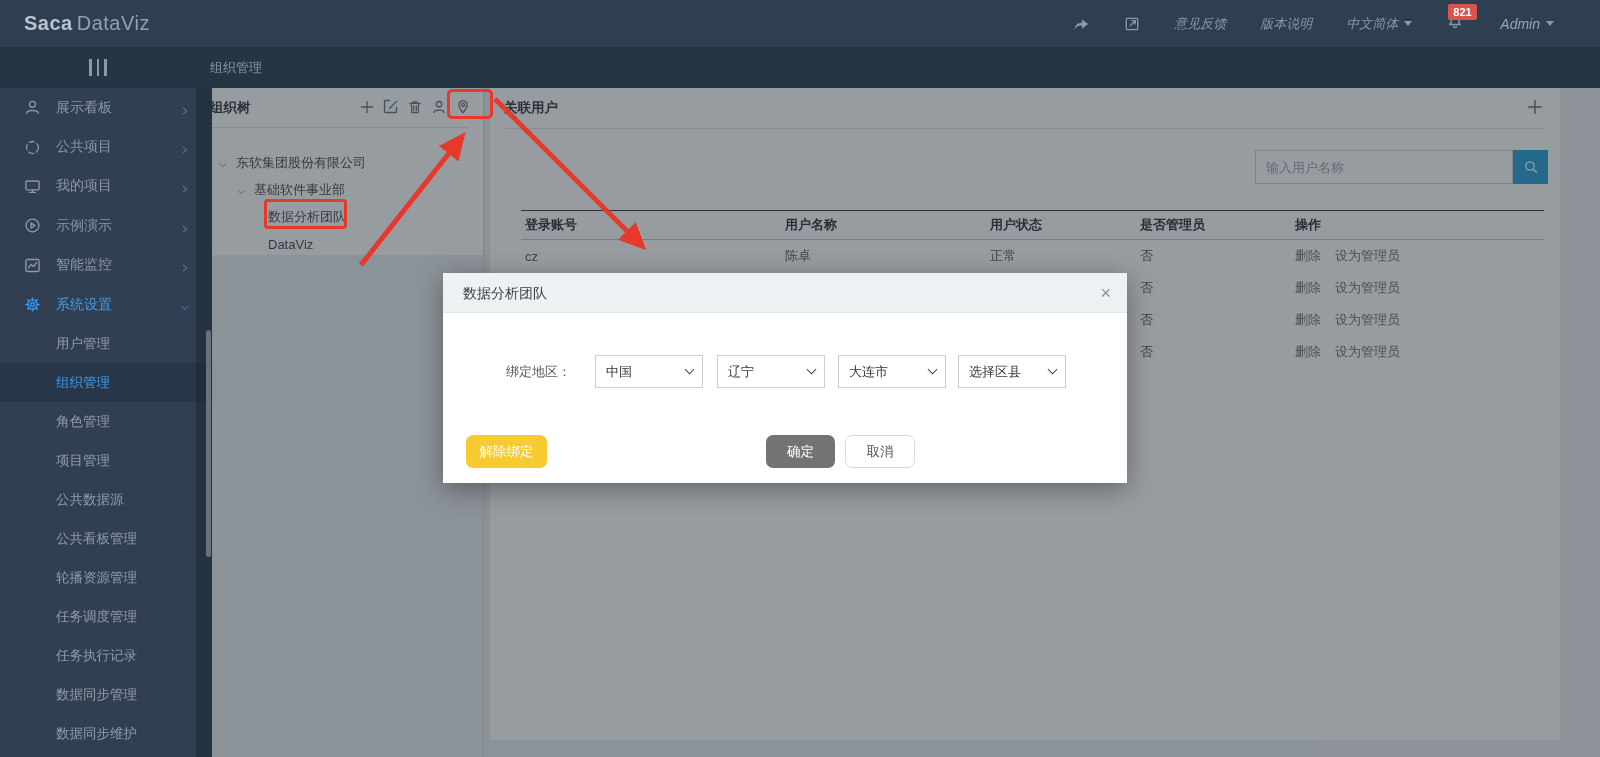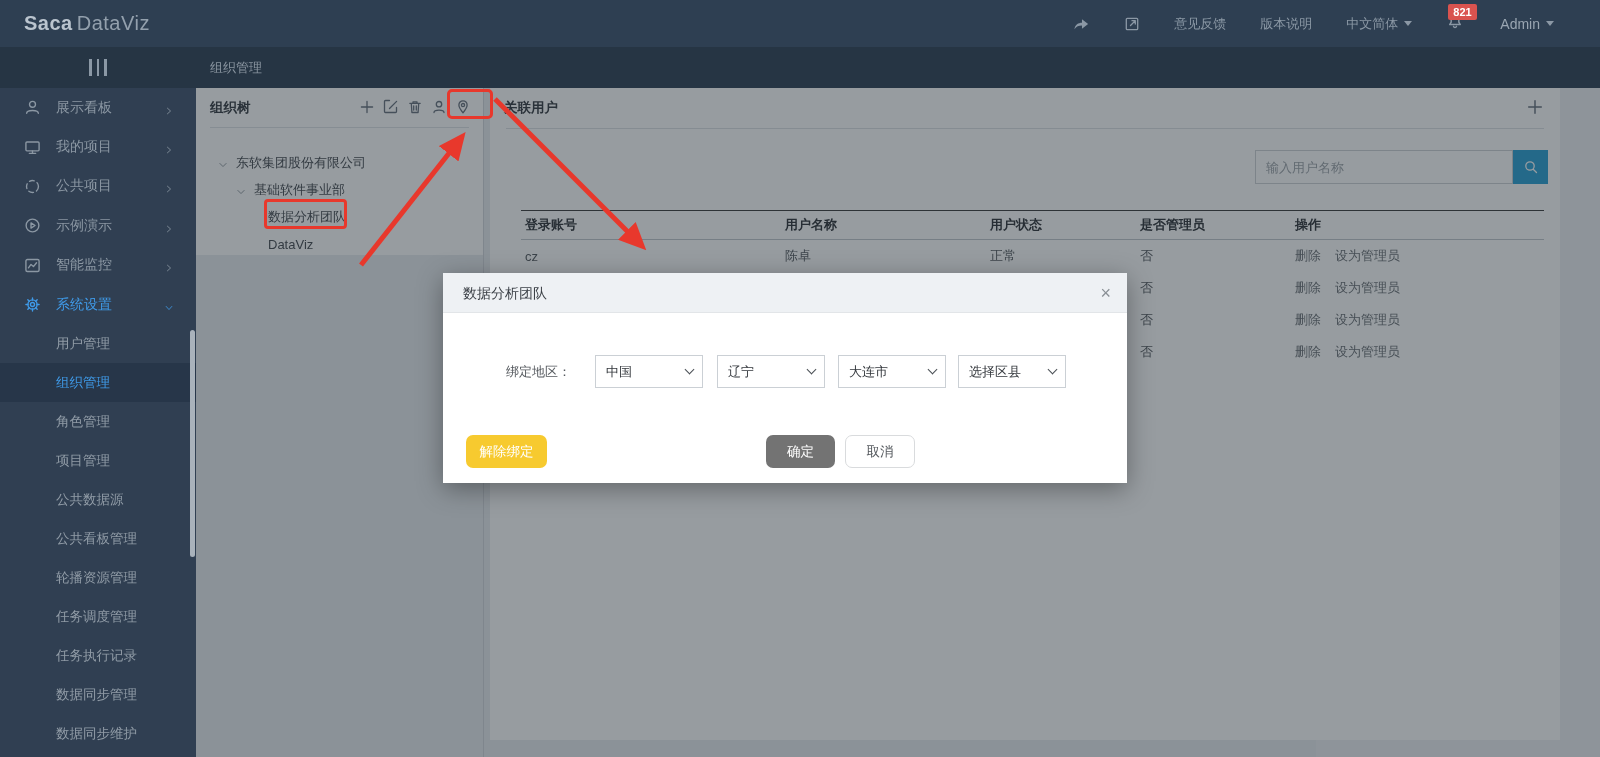--- a/index.html
+++ b/index.html
@@ -7,36 +7,36 @@
   body { font-family:"Liberation Sans","DejaVu Sans",sans-serif; background:#eef1f4; }
   .app { position:relative; width:1600px; height:757px; overflow:hidden; background:#eef1f4; }
 
   
   .topbar { position:absolute; left:0; top:0; width:1600px; height:47px; background:#2e3f52;
             display:flex; align-items:center; justify-content:space-between; z-index:30; }
   .logo { margin-left:24px; font-size:20px; letter-spacing:.5px; cursor:default; }
   .logo .lp { font-weight:bold; color:#bac4ce; }
   .logo .ls { font-weight:300; color:#93a0ad; margin-left:4px; }
   .topnav { display:flex; align-items:center; gap:34px; margin-right:46px; color:#8b98a5; font-size:13px; }
-  .topnav .titem { display:flex; align-items:center; gap:6px; cursor:pointer; }
+  .topnav .titem { display:flex; align-items:center; gap:6px; cursor:pointer;font-style:italic; }
   .caret { width:0; height:0; border-left:4px solid transparent; border-right:4px solid transparent;
            border-top:5px solid #8b98a5; display:inline-block; }
   .bell-wrap { position:relative; width:20px; height:24px; }
   .badge { position:absolute; top:-8px; left:2px; background:#d9534f; color:#fff; font-size:11px; font-weight:bold;
            padding:1px 5px; border-radius:2px; line-height:14px; }
   .usr { font-size:14px; color:#9aa6b2; }
 
   
   .breadbar { position:absolute; left:0; top:47px; width:1600px; height:41px; background:#263544; z-index:29; }
   .collapse { position:absolute; left:89px; top:12px; display:flex; gap:5px; cursor:pointer; }
   .collapse span { width:2.5px; height:17px; background:#8b98a5; }
   .bc { position:absolute; left:210px; top:0; line-height:41px; font-size:13px; color:#8a95a0; }
 
   
-  .sidebar { position:absolute; left:0; top:88px; width:196px; height:669px; background:#303f52; z-index:29; overflow:hidden; }
+  .sidebar { position:absolute; left:0; top:88px; width:212px; height:669px; background:#303f52; z-index:29; overflow:hidden; }
   .side-item { height:39.4px; display:flex; align-items:center; color:#8b97a3; font-size:14px; cursor:pointer; position:relative; }
   .side-item .sicon { width:17px; height:17px; margin-left:24px; flex:none; }
   .side-item .slabel { margin-left:15px; flex:1; }
   .side-item .schev { margin-right:22px; width:10px; height:10px; }
   .side-item.active { color:#3f9ae8; }
   .sub-item { height:39px; line-height:39px; padding-left:56px; font-size:13.5px; color:#919ca7; cursor:pointer; }
   .sub-item.active { background:#273649; color:#3f9ae8; }
   .side-scrollbar { position:absolute; right:1px; top:242px; width:5px; height:227px; background:#a9b2bb; border-radius:3px; }
 
   
@@ -153,33 +153,33 @@
               <circle cx="8" cy="5" r="2.8"></circle>
               <path d="M2.5 13.5c0-3.6 11-3.6 11 0"></path>
             </svg></span>
     <span class="slabel">展示看板</span>
     <span class="schev"><svg viewBox="0 0 16 16" width="100%" height="100%" fill="none" stroke="currentColor" stroke-width="1.3" stroke-linecap="round" stroke-linejoin="round">
               <path d="M5.5 3.5L10.5 8l-5 4.5"></path>
             </svg></span>
         </div>
         <div class="side-item">
           <span class="sicon"><svg viewBox="0 0 16 16" width="100%" height="100%" fill="none" stroke="currentColor" stroke-width="1.3" stroke-linecap="round" stroke-linejoin="round">
+              <circle cx="8" cy="8" r="5.6" stroke-dasharray="4.6 3"></circle>
+            </svg></span>
+    <span class="slabel">公共项目</span>
+    <span class="schev"><svg viewBox="0 0 16 16" width="100%" height="100%" fill="none" stroke="currentColor" stroke-width="1.3" stroke-linecap="round" stroke-linejoin="round">
+              <path d="M5.5 3.5L10.5 8l-5 4.5"></path>
+            </svg></span>
+        </div>
+        <div class="side-item">
+          <span class="sicon"><svg viewBox="0 0 16 16" width="100%" height="100%" fill="none" stroke="currentColor" stroke-width="1.3" stroke-linecap="round" stroke-linejoin="round">
               <rect x="1.8" y="2.8" width="12.4" height="8.4" rx="1"></rect>
               <path d="M8 11.2v2.3M5 13.5h6"></path>
             </svg></span>
     <span class="slabel">我的项目</span>
-    <span class="schev"><svg viewBox="0 0 16 16" width="100%" height="100%" fill="none" stroke="currentColor" stroke-width="1.3" stroke-linecap="round" stroke-linejoin="round">
-              <path d="M5.5 3.5L10.5 8l-5 4.5"></path>
-            </svg></span>
-        </div>
-        <div class="side-item">
-          <span class="sicon"><svg viewBox="0 0 16 16" width="100%" height="100%" fill="none" stroke="currentColor" stroke-width="1.3" stroke-linecap="round" stroke-linejoin="round">
-              <circle cx="8" cy="8" r="5.6" stroke-dasharray="4.6 3"></circle>
-            </svg></span>
-    <span class="slabel">公共项目</span>
     <span class="schev"><svg viewBox="0 0 16 16" width="100%" height="100%" fill="none" stroke="currentColor" stroke-width="1.3" stroke-linecap="round" stroke-linejoin="round">
               <path d="M5.5 3.5L10.5 8l-5 4.5"></path>
             </svg></span>
         </div>
         <div class="side-item">
           <span class="sicon"><svg viewBox="0 0 16 16" width="100%" height="100%" fill="none" stroke="currentColor" stroke-width="1.3" stroke-linecap="round" stroke-linejoin="round">
               <circle cx="8" cy="8" r="6"></circle>
               <path d="M6.6 5.6L10.4 8l-3.8 2.4z"></path>
             </svg></span>
     <span class="slabel">示例演示</span>

